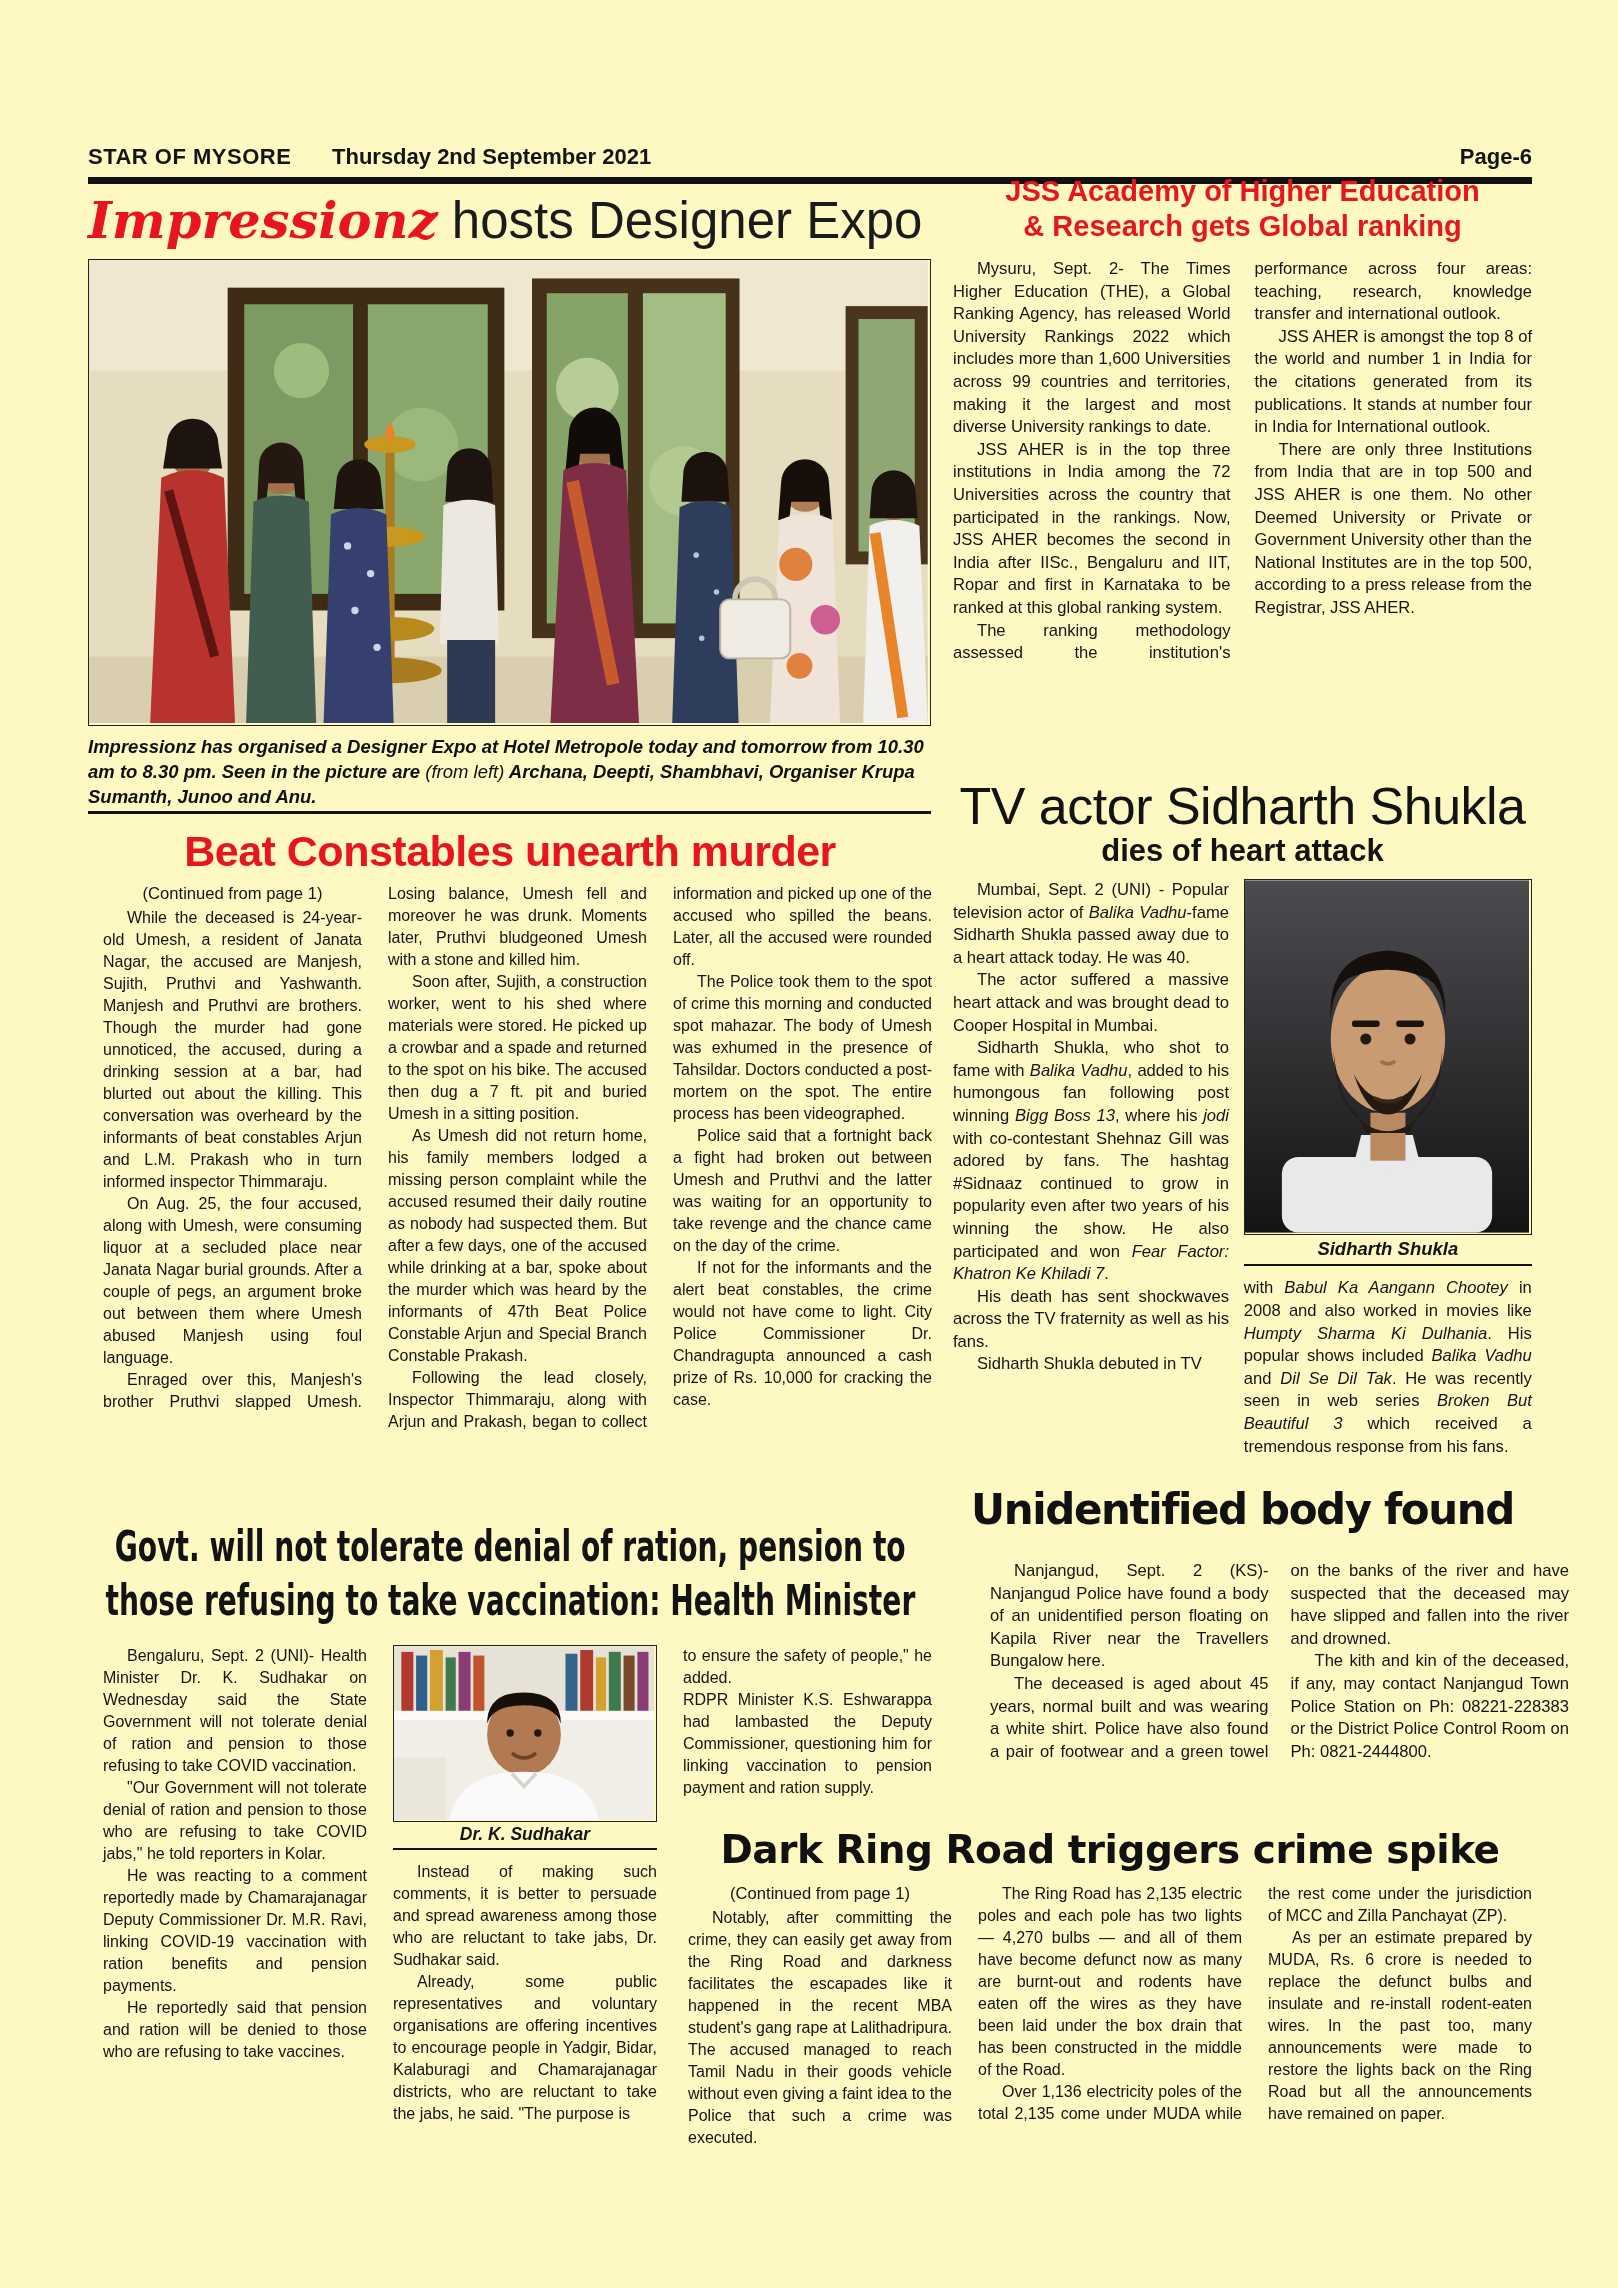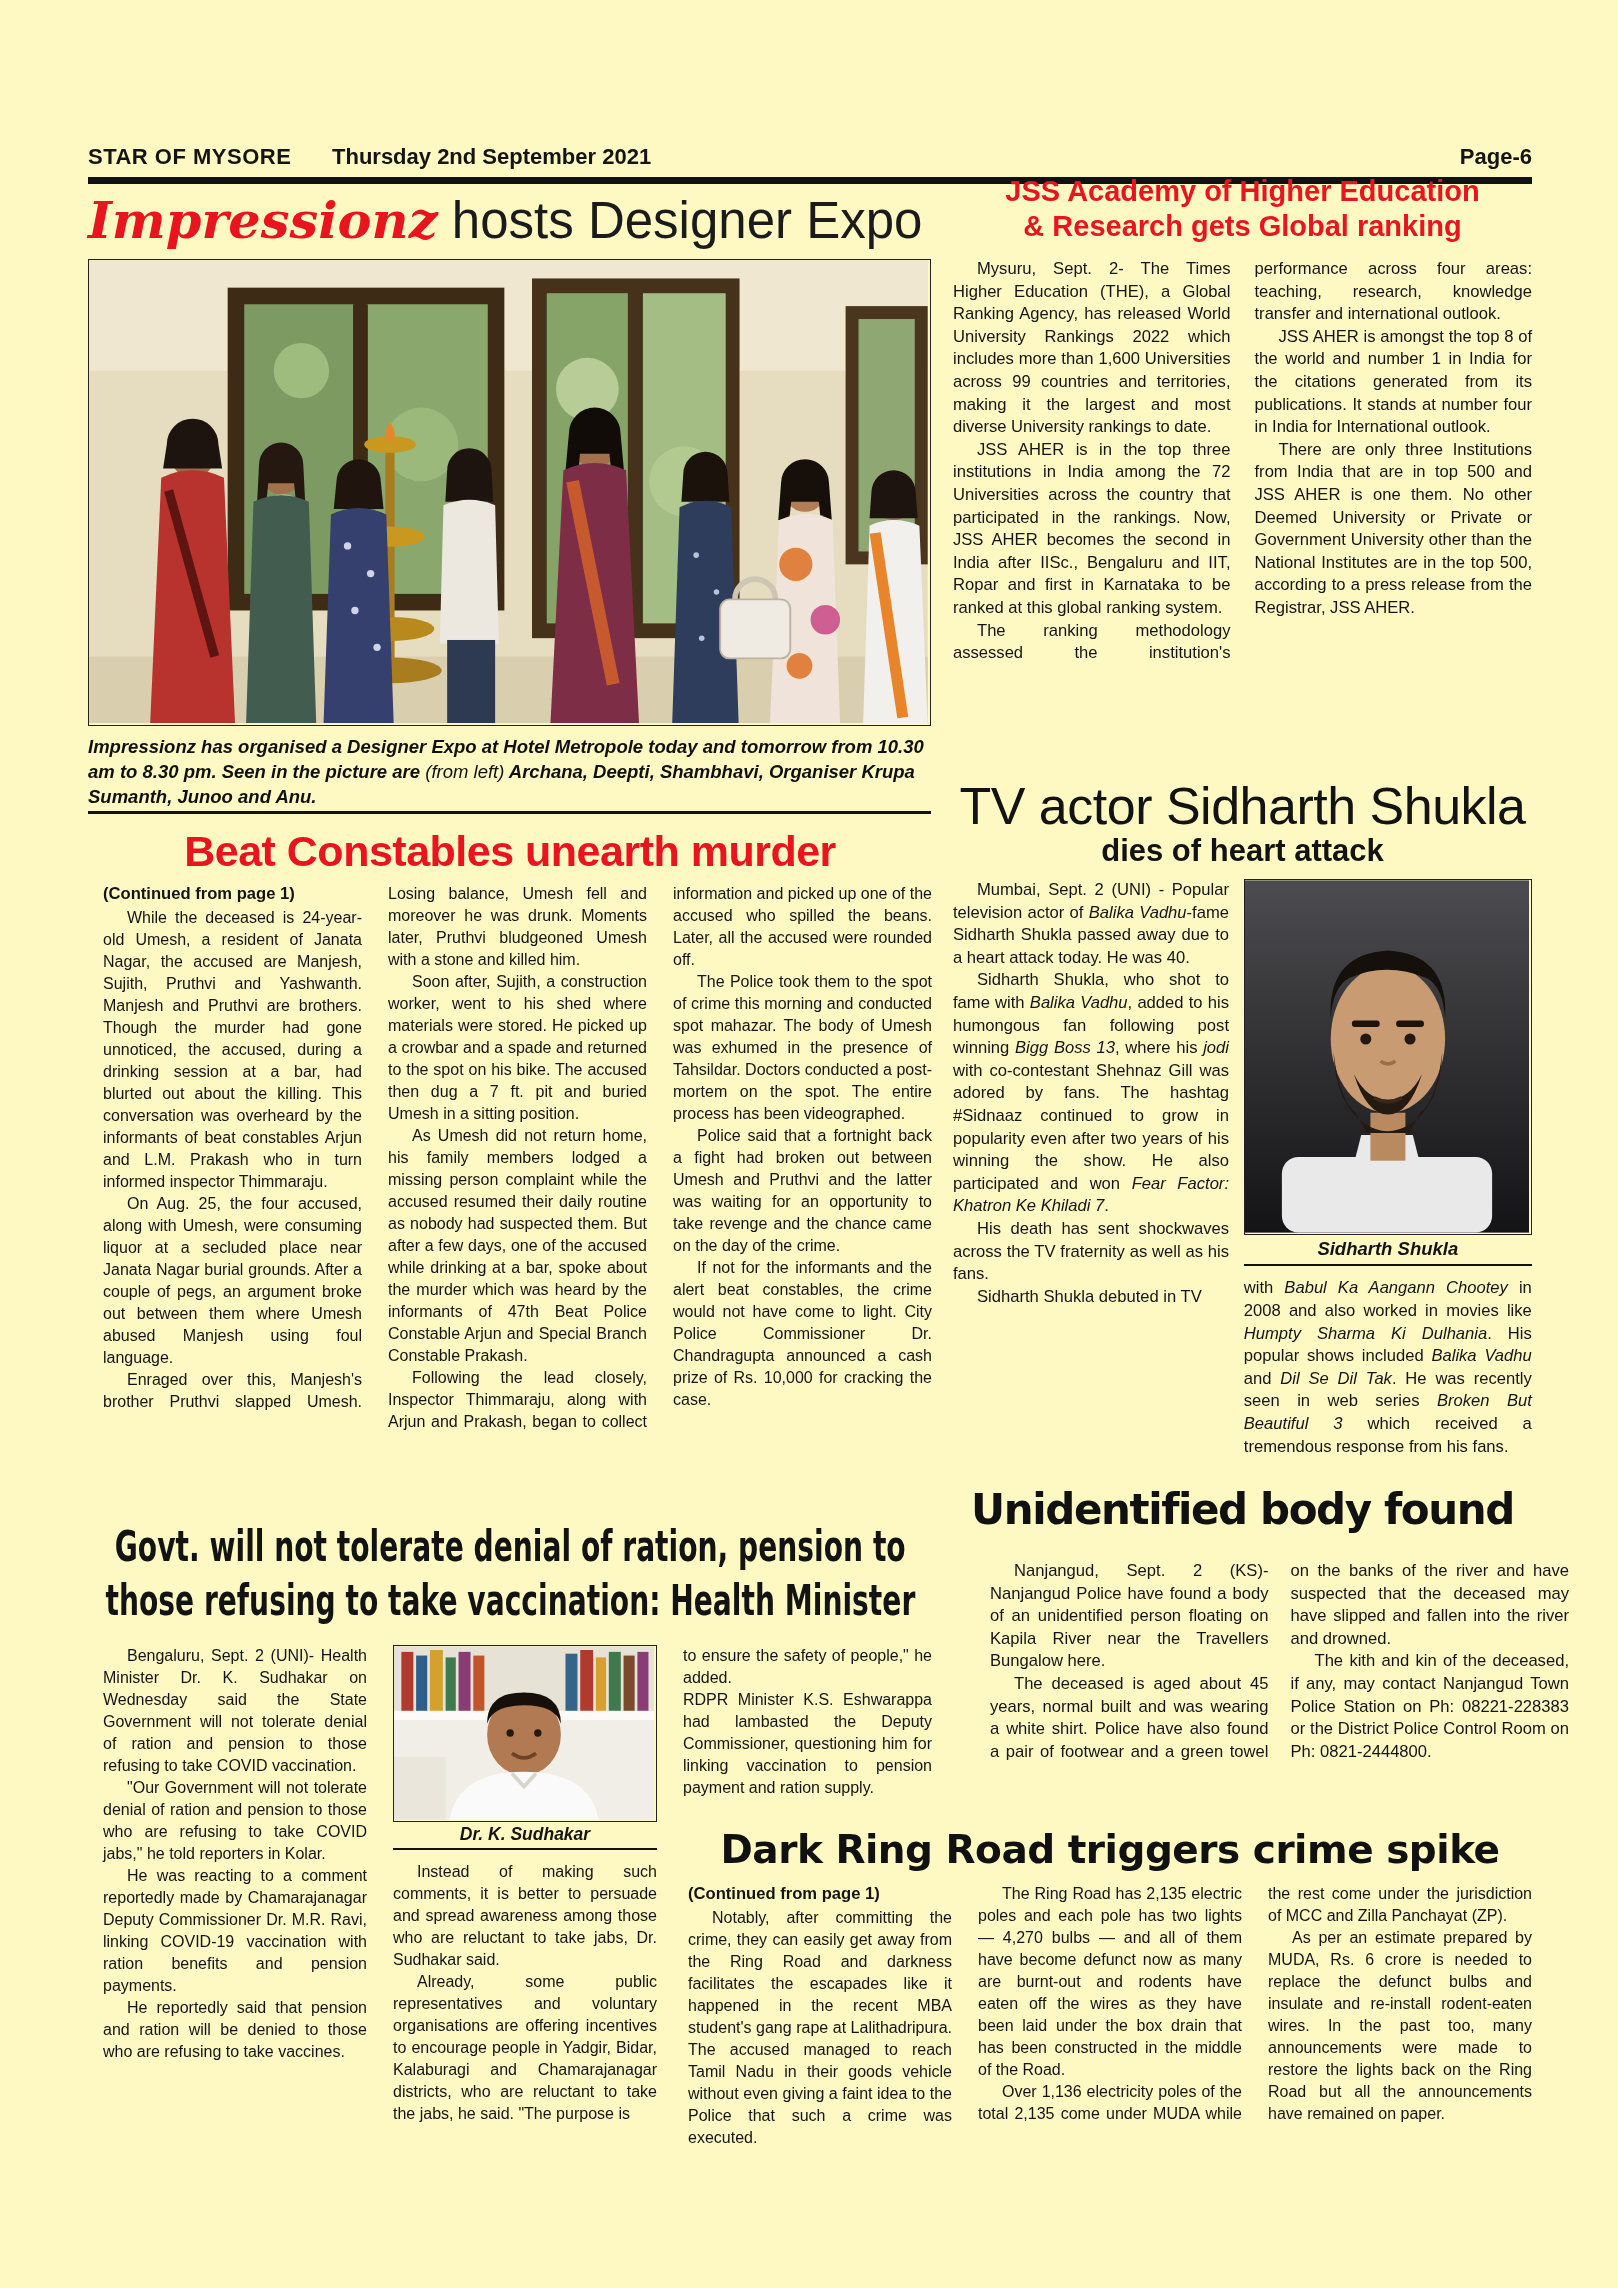--- a/index.html
+++ b/index.html
@@ -17,21 +17,21 @@
   .imp-rest{font-family:"Liberation Sans",sans-serif;font-weight:400;color:#1b1b1b;}
   .expo-photo{left:88px;top:259px;width:843px;height:467px;border:1.8px solid #222;box-sizing:border-box;}
   .expo-cap{left:88px;top:734px;width:843px;font-size:18.5px;line-height:25px;
             font-weight:700;font-style:italic;color:#101010;}
   .cap-light{font-weight:400;}
   .rule2{left:88px;top:811px;width:843px;height:2.8px;background:#111;}
   
   .body-17{font-size:16px;line-height:22px;text-align:justify;}
   .body-18{font-size:16.6px;line-height:22.6px;text-align:justify;}
   .para{margin:0;text-indent:24px;}
-  .continued{font-weight:700;text-align:left;text-indent:0;font-size:16.6px;margin-bottom:1.8px;}
+  .continued{font-weight:400;text-align:center;text-indent:0;font-size:16.6px;margin-bottom:1.8px;}
   .cols2{column-count:2;column-gap:24px;}
   .cols3{column-count:3;column-gap:26px;}
   
   .jss-head{left:953px;top:174px;width:579px;text-align:center;color:#e8141e;
             font-weight:700;font-size:29px;line-height:35px;}
   .jss-body{left:953px;top:258px;width:579px;height:537px;}
   
   .murder-head{left:88px;top:825px;width:844px;text-align:center;color:#e8141e;
                font-weight:700;font-size:43px;line-height:52px;letter-spacing:-0.5px;}
   .murder-body{left:103px;top:883px;width:829px;height:641px;}
@@ -205,20 +205,21 @@
         <p class="para">If not for the informants and the alert beat constables, the crime would not have come to light. City Police Commissioner Dr. Chandragupta announced a cash prize of Rs. 10,000 for cracking the case.</p>
       </div>
   </div>
 
   <div class="abs shukla-head1">TV actor Sidharth Shukla</div>
   <div class="abs shukla-head2">dies of heart attack</div>
   <div class="abs shukla-row">
     <div class="shukla-c1 body-18">
       <div>
           <p class="para">Mumbai, Sept. 2 (UNI) - Popular television actor of <i>Balika Vadhu</i>-fame Sidharth Shukla passed away due to a heart attack today. He was 40.</p>
+          <p class="para">The actor suffered a massive heart attack and was brought dead to Cooper Hospital in Mumbai.</p>
           <p class="para">Sidharth Shukla, who shot to fame with <i>Balika Vadhu</i>, added to his humongous fan following post winning <i>Bigg Boss 13</i>, where his <i>jodi</i> with co-contestant Shehnaz Gill was adored by fans. The hashtag #Sidnaaz continued to grow in popularity even after two years of his winning the show. He also participated and won <i>Fear Factor: Khatron Ke Khiladi 7</i>.</p>
           <p class="para">His death has sent shockwaves across the TV fraternity as well as his fans.</p>
           <p class="para">Sidharth Shukla debuted in TV</p>
         </div>
     </div>
     <div class="shukla-cr">
       <div class="shukla-photo">
         <svg width="284" height="353" viewBox="0 0 308 382" xmlns="http://www.w3.org/2000/svg">
           <defs>
             <linearGradient id="sg" x1="0" y1="0" x2="0" y2="1">

